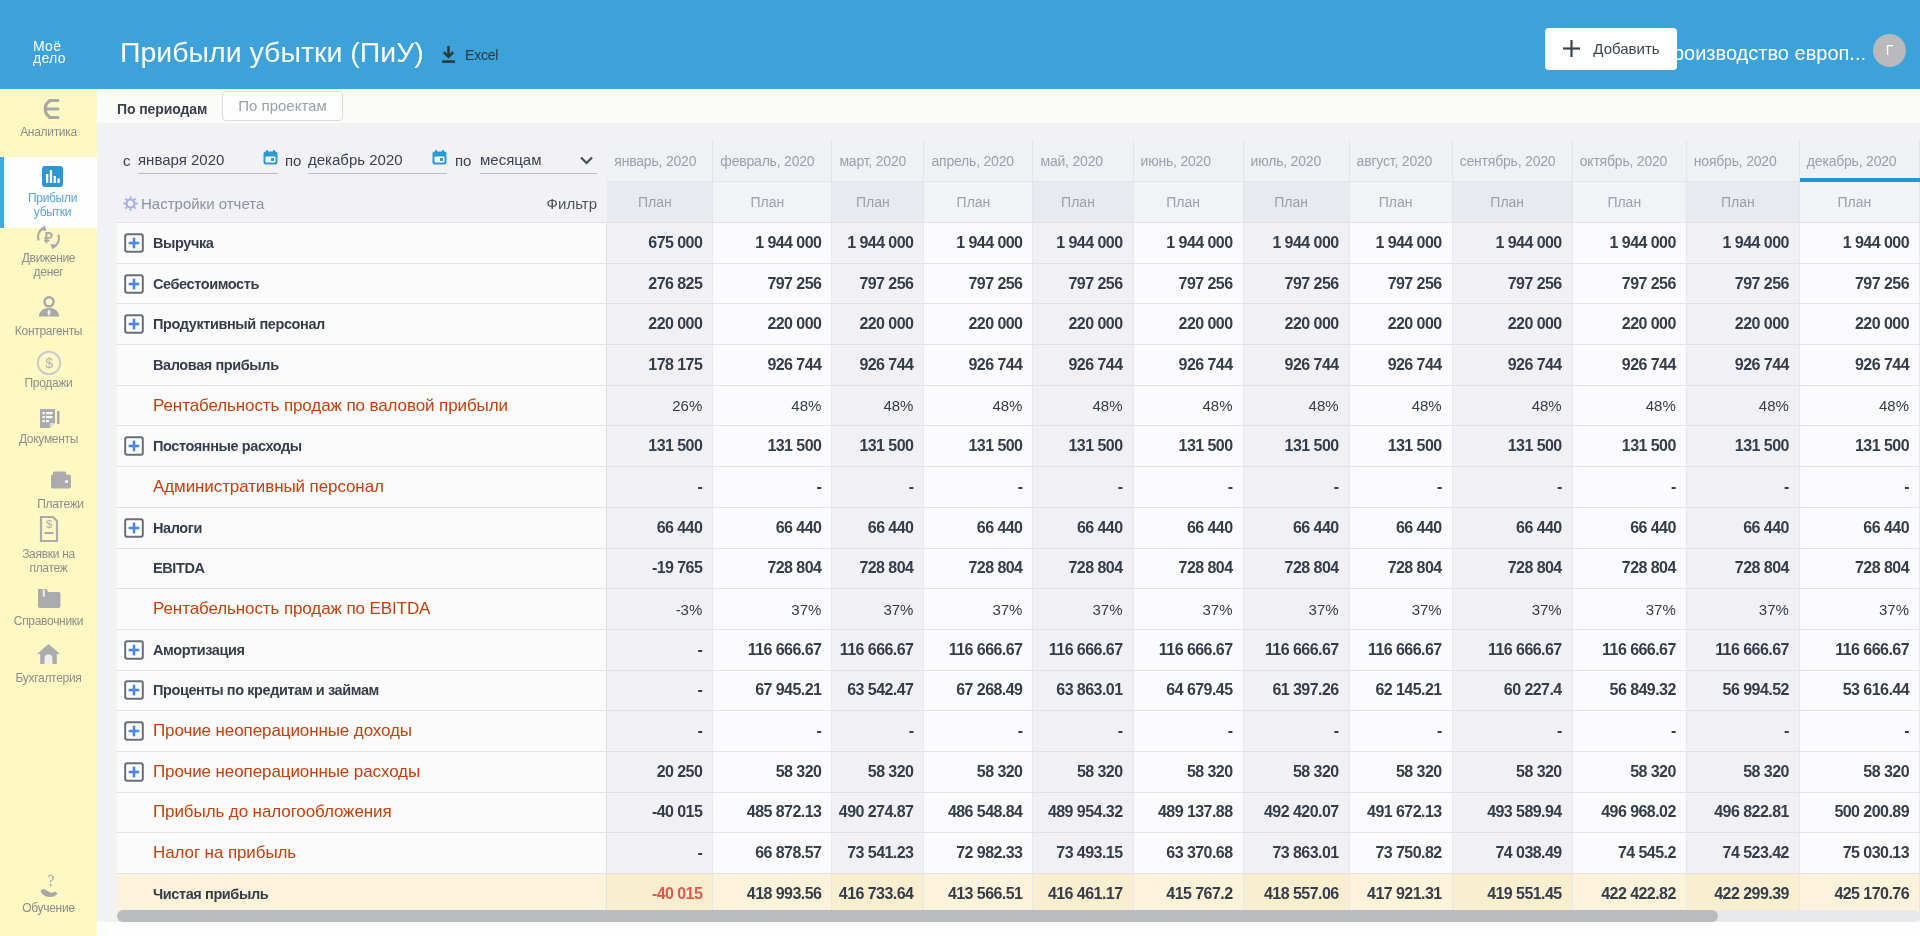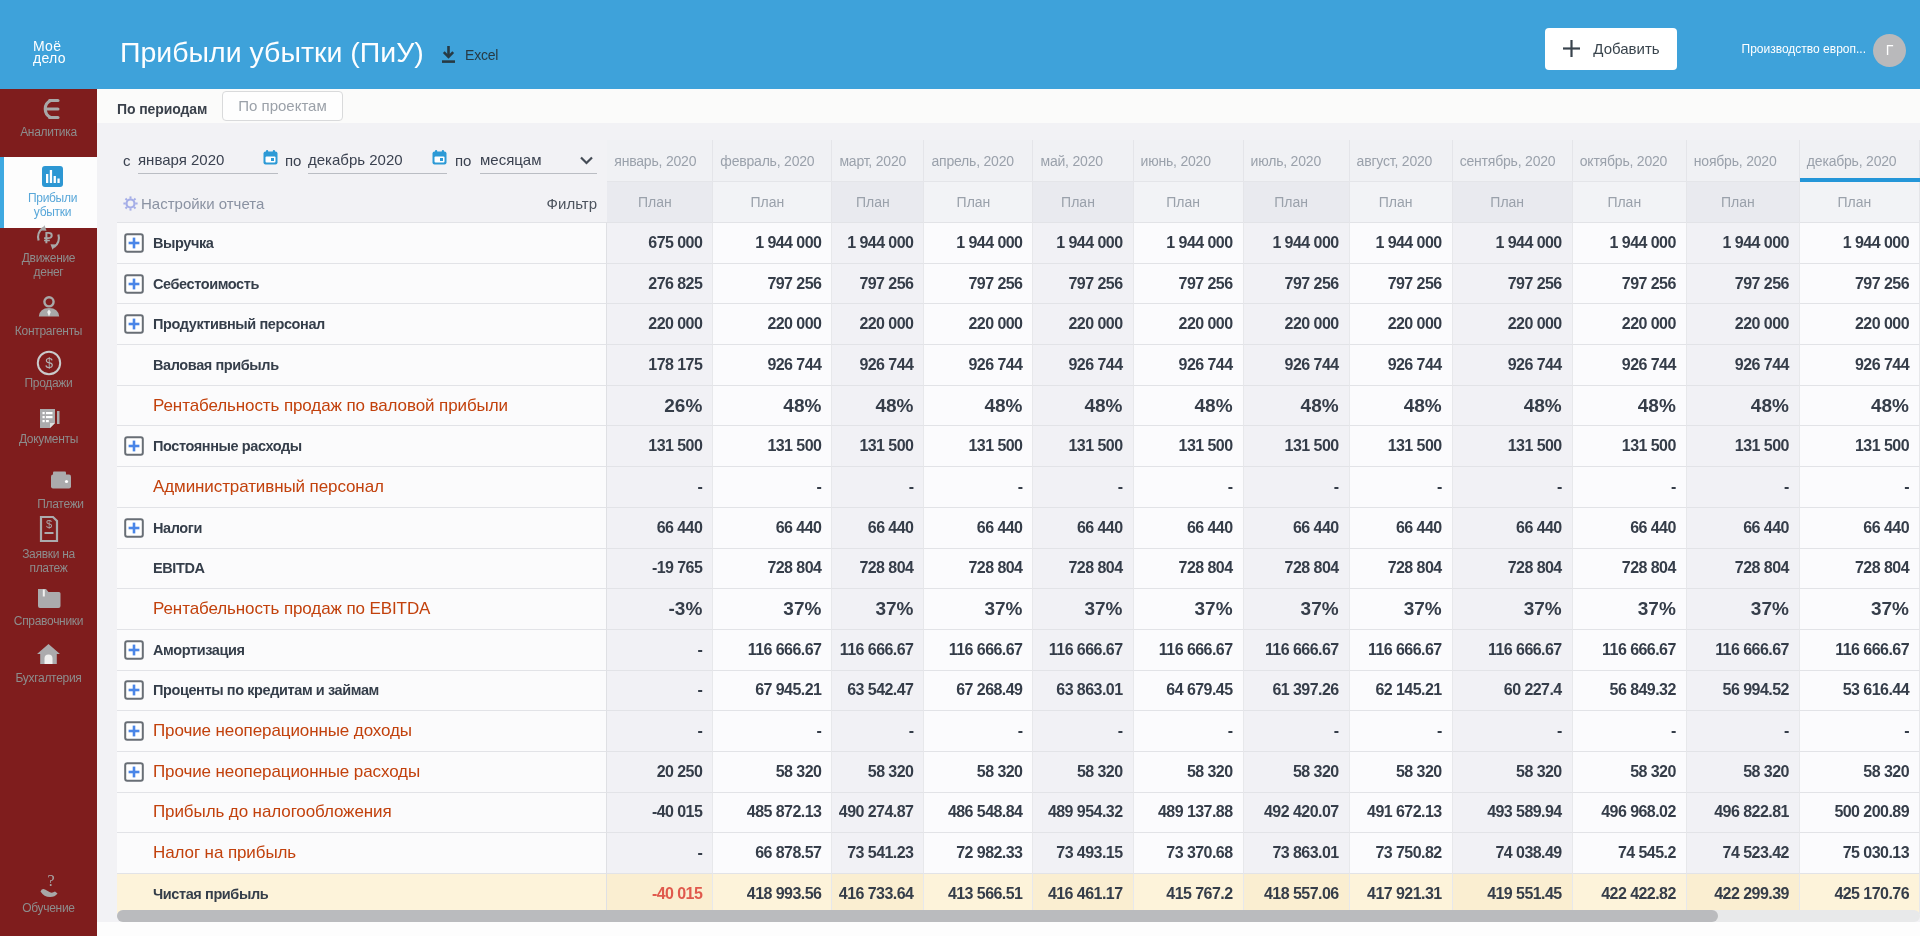--- a/index.html
+++ b/index.html
@@ -8,26 +8,26 @@
   font-family:"Liberation Sans", sans-serif; }
 
 
 #hdr { position:absolute; left:0; top:0; width:1920px; height:110px; background:#3ea2da; }
 #logo { position:absolute; left:33px; top:41px; color:#fff; font-size:14px; font-weight:normal;
   line-height:11.5px; letter-spacing:.3px; }
 #title { position:absolute; left:120px; top:36px; color:#fdfeff; font-size:28.5px; font-weight:normal; }
 #excel { position:absolute; left:438px; top:44px; color:#273a44; font-size:14px; font-weight:normal; letter-spacing:-.2px; }
 #btnAdd { position:absolute; left:1545px; top:28px; width:132px; height:42px; background:#fff;
   border-radius:4px; color:#39444d; font-size:15px; line-height:42px; text-align:center; }
-#org { position:absolute; right:54px; top:42px; color:#fff; font-size:12px; }
+#org { position:absolute; right:54px; top:42px; color:#fff; font-size:20px; }
 #avatar { position:absolute; left:1873px; top:34px; width:33px; height:33px; border-radius:50%;
   background:#b9b9bb; color:#fff; font-size:14px; text-align:center; line-height:33px; }
 
 
-#side { position:absolute; left:0; top:89px; width:97px; height:847px; background:#7f1d1d; }
+#side { position:absolute; left:0; top:89px; width:97px; height:847px; background:#fef9c3; }
 .sitem { position:absolute; left:0; width:97px; text-align:center; color:#8d8d8d; font-size:12px; letter-spacing:-.3px; }
 .sitem .lbl { line-height:14px; }
 .sitem svg { display:block; margin:0 auto 4px; }
 #siActive { position:absolute; left:0; top:68px; width:97px; height:71px; background:#fdfdfd;
   border-left:4px solid #3fa9e1; }
 #siActive .lbl { color:#58a7d9; }
 
 
 #tabs { position:absolute; left:97px; top:89px; width:1823px; height:34px; background:#fbfbfa; }
 #tabPeriods { position:absolute; left:20px; top:12px; font-size:14px; font-weight:bold; letter-spacing:-.1px; color:#3a414b; }
@@ -48,21 +48,21 @@
 .mh { height:41px; background:#f0f1f4; color:#9aa1ab; font-size:14px; font-weight:normal; letter-spacing:-.2px;
   text-align:left; padding:0 2px 0 7px; border-right:1px solid #e4e5e9; }
 .ph { height:41px; font-size:14px; font-weight:normal; color:#9aa1ab; text-align:center;
   padding-right:10px; border-right:1px solid #e4e5e9; border-top:1px solid #e4e5e9; }
 .ph.o { background:#e9eaef; } .ph.e { background:#f2f3f6; }
 .lc { background:#fbfbfc; color:#c2410c; font-size:17px; letter-spacing:-.1px; padding-left:36px; text-align:left;
   border-right:1px solid #dfe0e4; position:relative; }
 .lc.b { font-weight:bold; font-size:14.5px; letter-spacing:-.4px; color:#353e4a; }
 td.n { text-align:right; padding-right:10px; font-size:16px; font-weight:bold; color:#353d49; letter-spacing:-.55px;
   border-right:1px solid #e7e8eb; }
-td.pc { font-weight:bold; font-size:19px; letter-spacing:0; }
+td.pc { font-weight:normal; font-size:15px; letter-spacing:0; }
 #tbl tbody td { height:40.7px; border-top:1px solid #e2e3e7; }
 td.o { background:#f1f1f5; } td.e { background:#fbfbfd; }
 tr.net td { background:#fdf3da; }
 tr.net td.o { background:#faeed1; }
 tr.net td.red { color:#e0594d; }
 .plus { position:absolute; left:7px; top:50%; margin-top:-10px; }
 
 
 #sbTrack { position:absolute; left:117px; top:910px; width:1803px; height:12px; border-radius:6px;
   background:#e8e9ea; }
@@ -584,21 +584,21 @@
         <td class="n o">496 822.81</td>
         <td class="n e">500 200.89</td>
       </tr>
 <tr>
         <td class="lc">Налог на прибыль</td>
         <td class="n o">-</td>
         <td class="n e">66 878.57</td>
         <td class="n o">73 541.23</td>
         <td class="n e">72 982.33</td>
         <td class="n o">73 493.15</td>
-        <td class="n e">73 370.68</td>
+        <td class="n e">63 370.68</td>
         <td class="n o">73 863.01</td>
         <td class="n e">73 750.82</td>
         <td class="n o">74 038.49</td>
         <td class="n e">74 545.2</td>
         <td class="n o">74 523.42</td>
         <td class="n e">75 030.13</td>
       </tr>
 <tr class="net">
         <td class="lc b">Чистая прибыль</td>
         <td class="n o red">-40 015</td>

